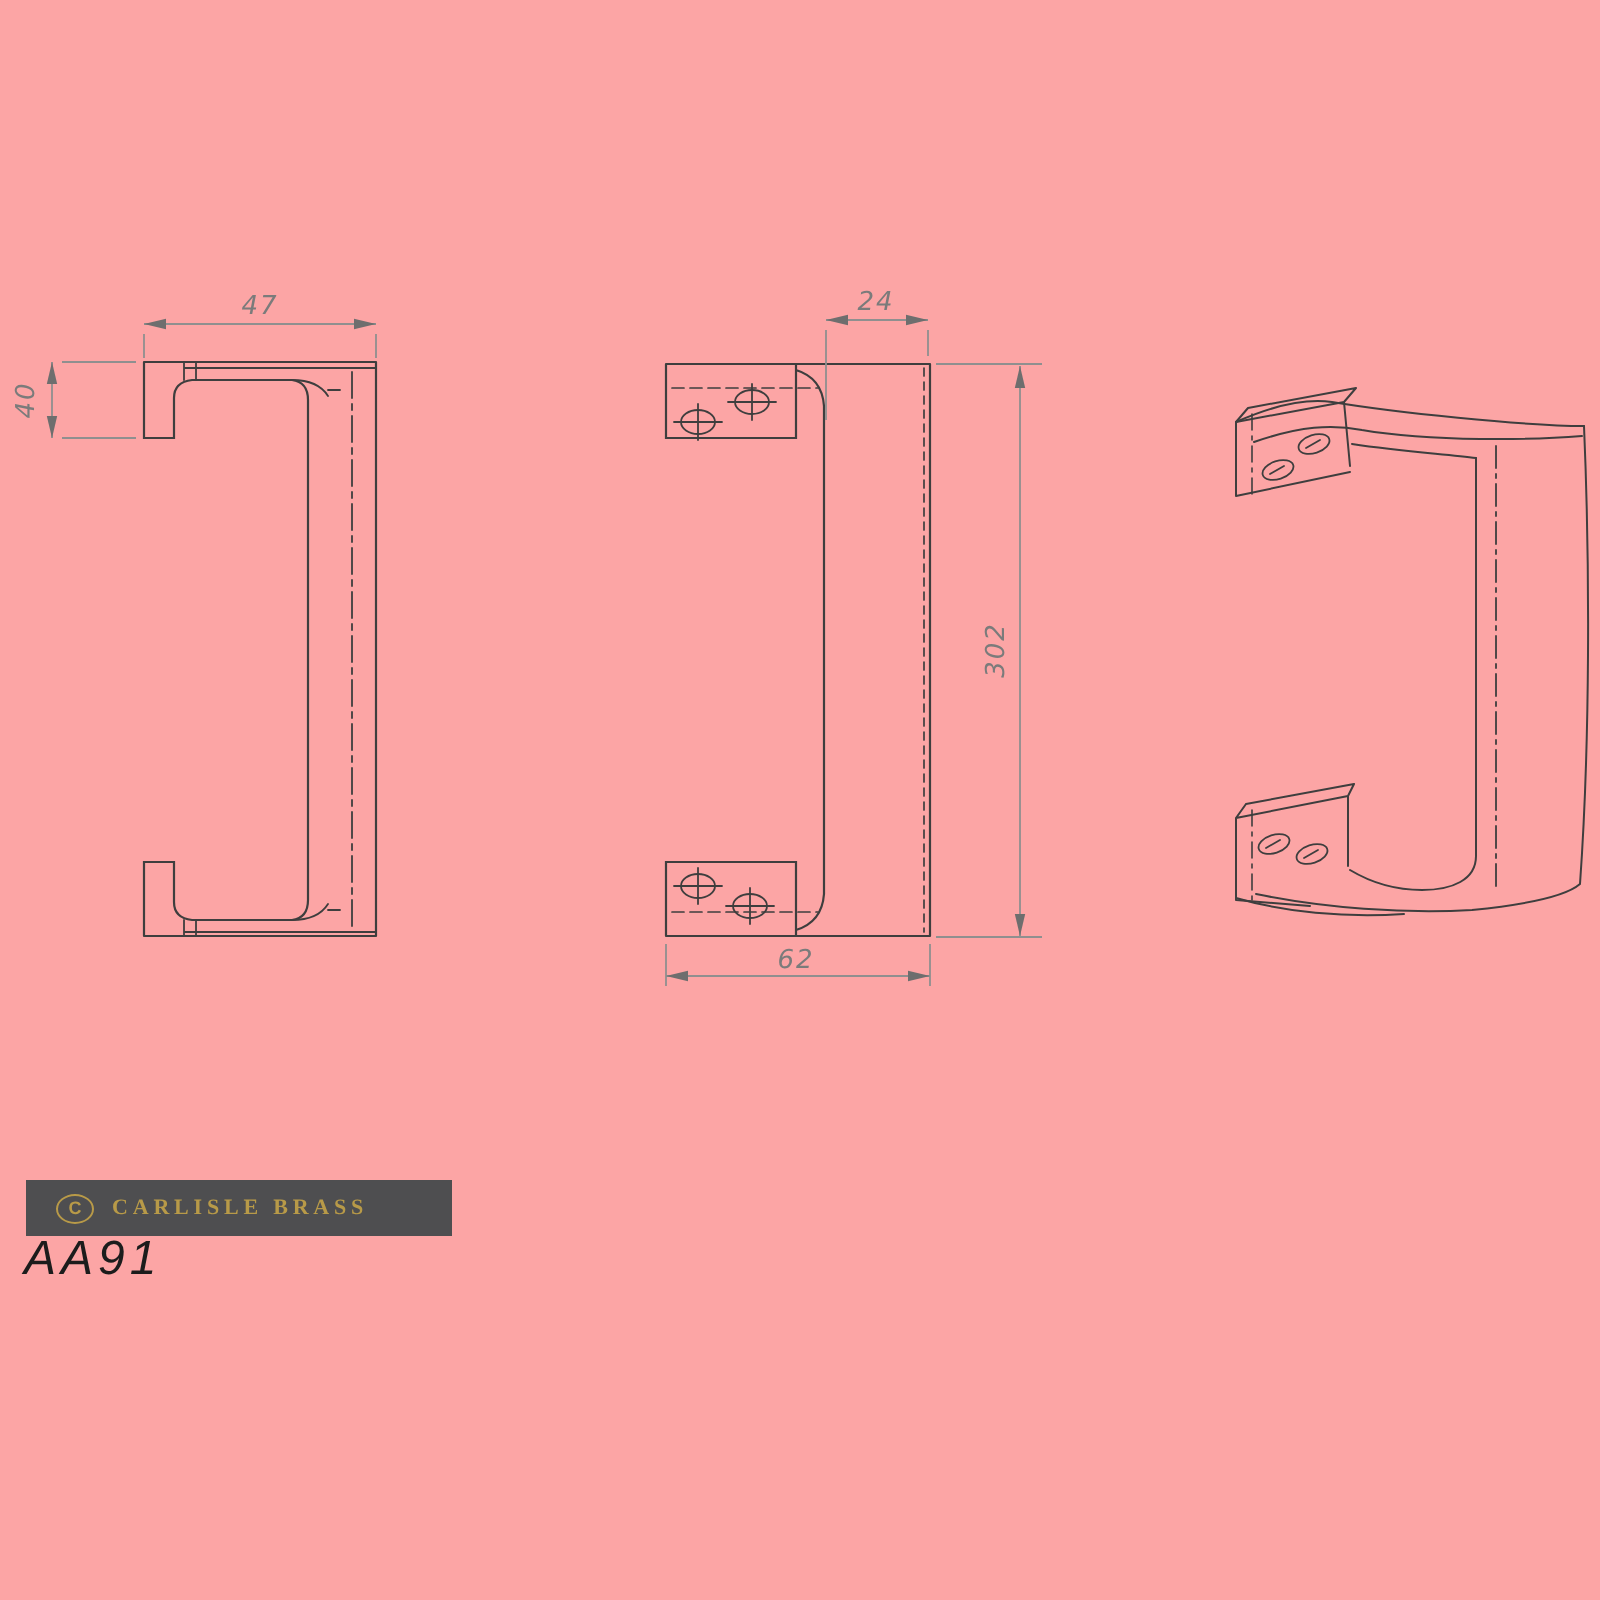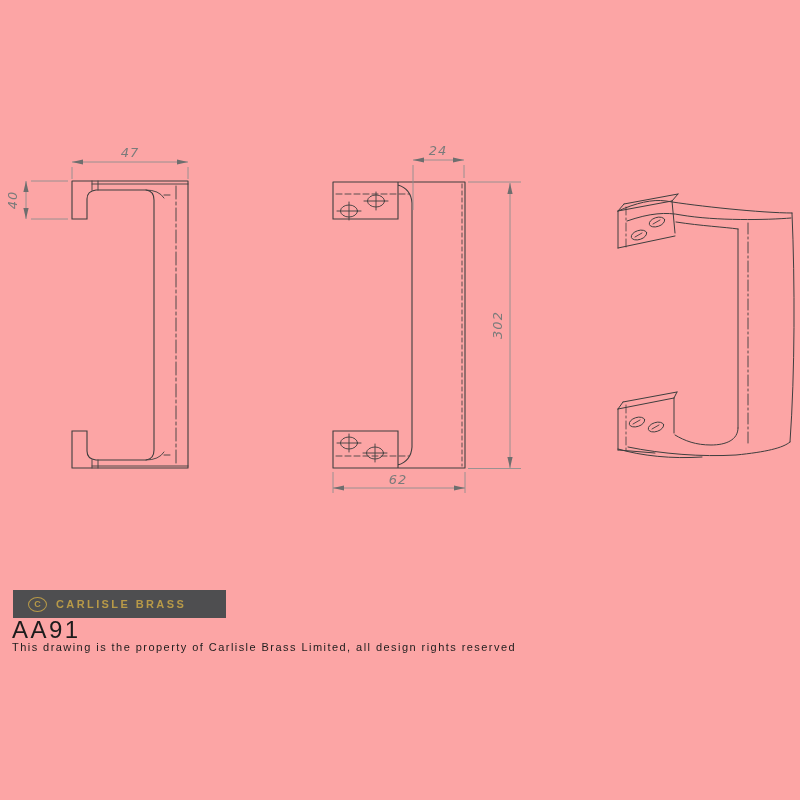--- a/index.html
+++ b/index.html
@@ -5,23 +5,23 @@
   html,body{margin:0;padding:0;background:#ffffff;}
   body{width:800px;height:800px;position:relative;font-family:"Liberation Sans",sans-serif;overflow:hidden;}
   .stage{position:absolute;inset:0;background:#fca5a5;}
   svg text{font-family:"DejaVu Sans",sans-serif;}
   .dim-label{font-size:13px;font-style:italic;fill:#7b7b7b;letter-spacing:1px;}
   .logo-bar{position:absolute;left:13px;top:590px;width:213px;height:28px;background:#4e4e50;
     display:flex;align-items:center;padding-left:15px;box-sizing:border-box;gap:9px;}
   .logo-mark{width:17px;height:13px;border:1.6px solid #b89a48;border-radius:50%;
     display:flex;align-items:center;justify-content:center;color:#b89a48;
     font-size:9px;font-weight:bold;line-height:1;}
-  .logo-name{color:#b89a48;font-size:11px;font-weight:bold;letter-spacing:2.4px;}
+  .logo-name{color:#b89a48;font-size:11px;font-weight:bold;letter-spacing:2.4px;font-family:Liberation Serif, serif;}
   .product-code{position:absolute;left:12px;top:616px;font-size:24px;letter-spacing:2.5px;
-    color:#1c1c1c;font-weight:400;}
+    color:#1c1c1c;font-weight:400;font-style:italic;}
   .notice{position:absolute;left:12px;top:641px;font-size:11px;letter-spacing:1.45px;
     color:#1d1d1d;}
 </style>
 </head>
 <body>
 
 <div class="stage">
 
 <svg width="800" height="800" viewBox="0 0 800 800">
 
@@ -133,15 +133,14 @@
 </svg>
 
   
   <div class="logo-bar">
     <span class="logo-mark">C</span>
     <span class="logo-name">CARLISLE BRASS</span>
   </div>
 
   <div class="product-code">AA91</div>
 
-  <div class="notice">This drawing is the property of Carlisle Brass Limited, all design rights reserved</div>
 
 </div>
 
 </body></html>

